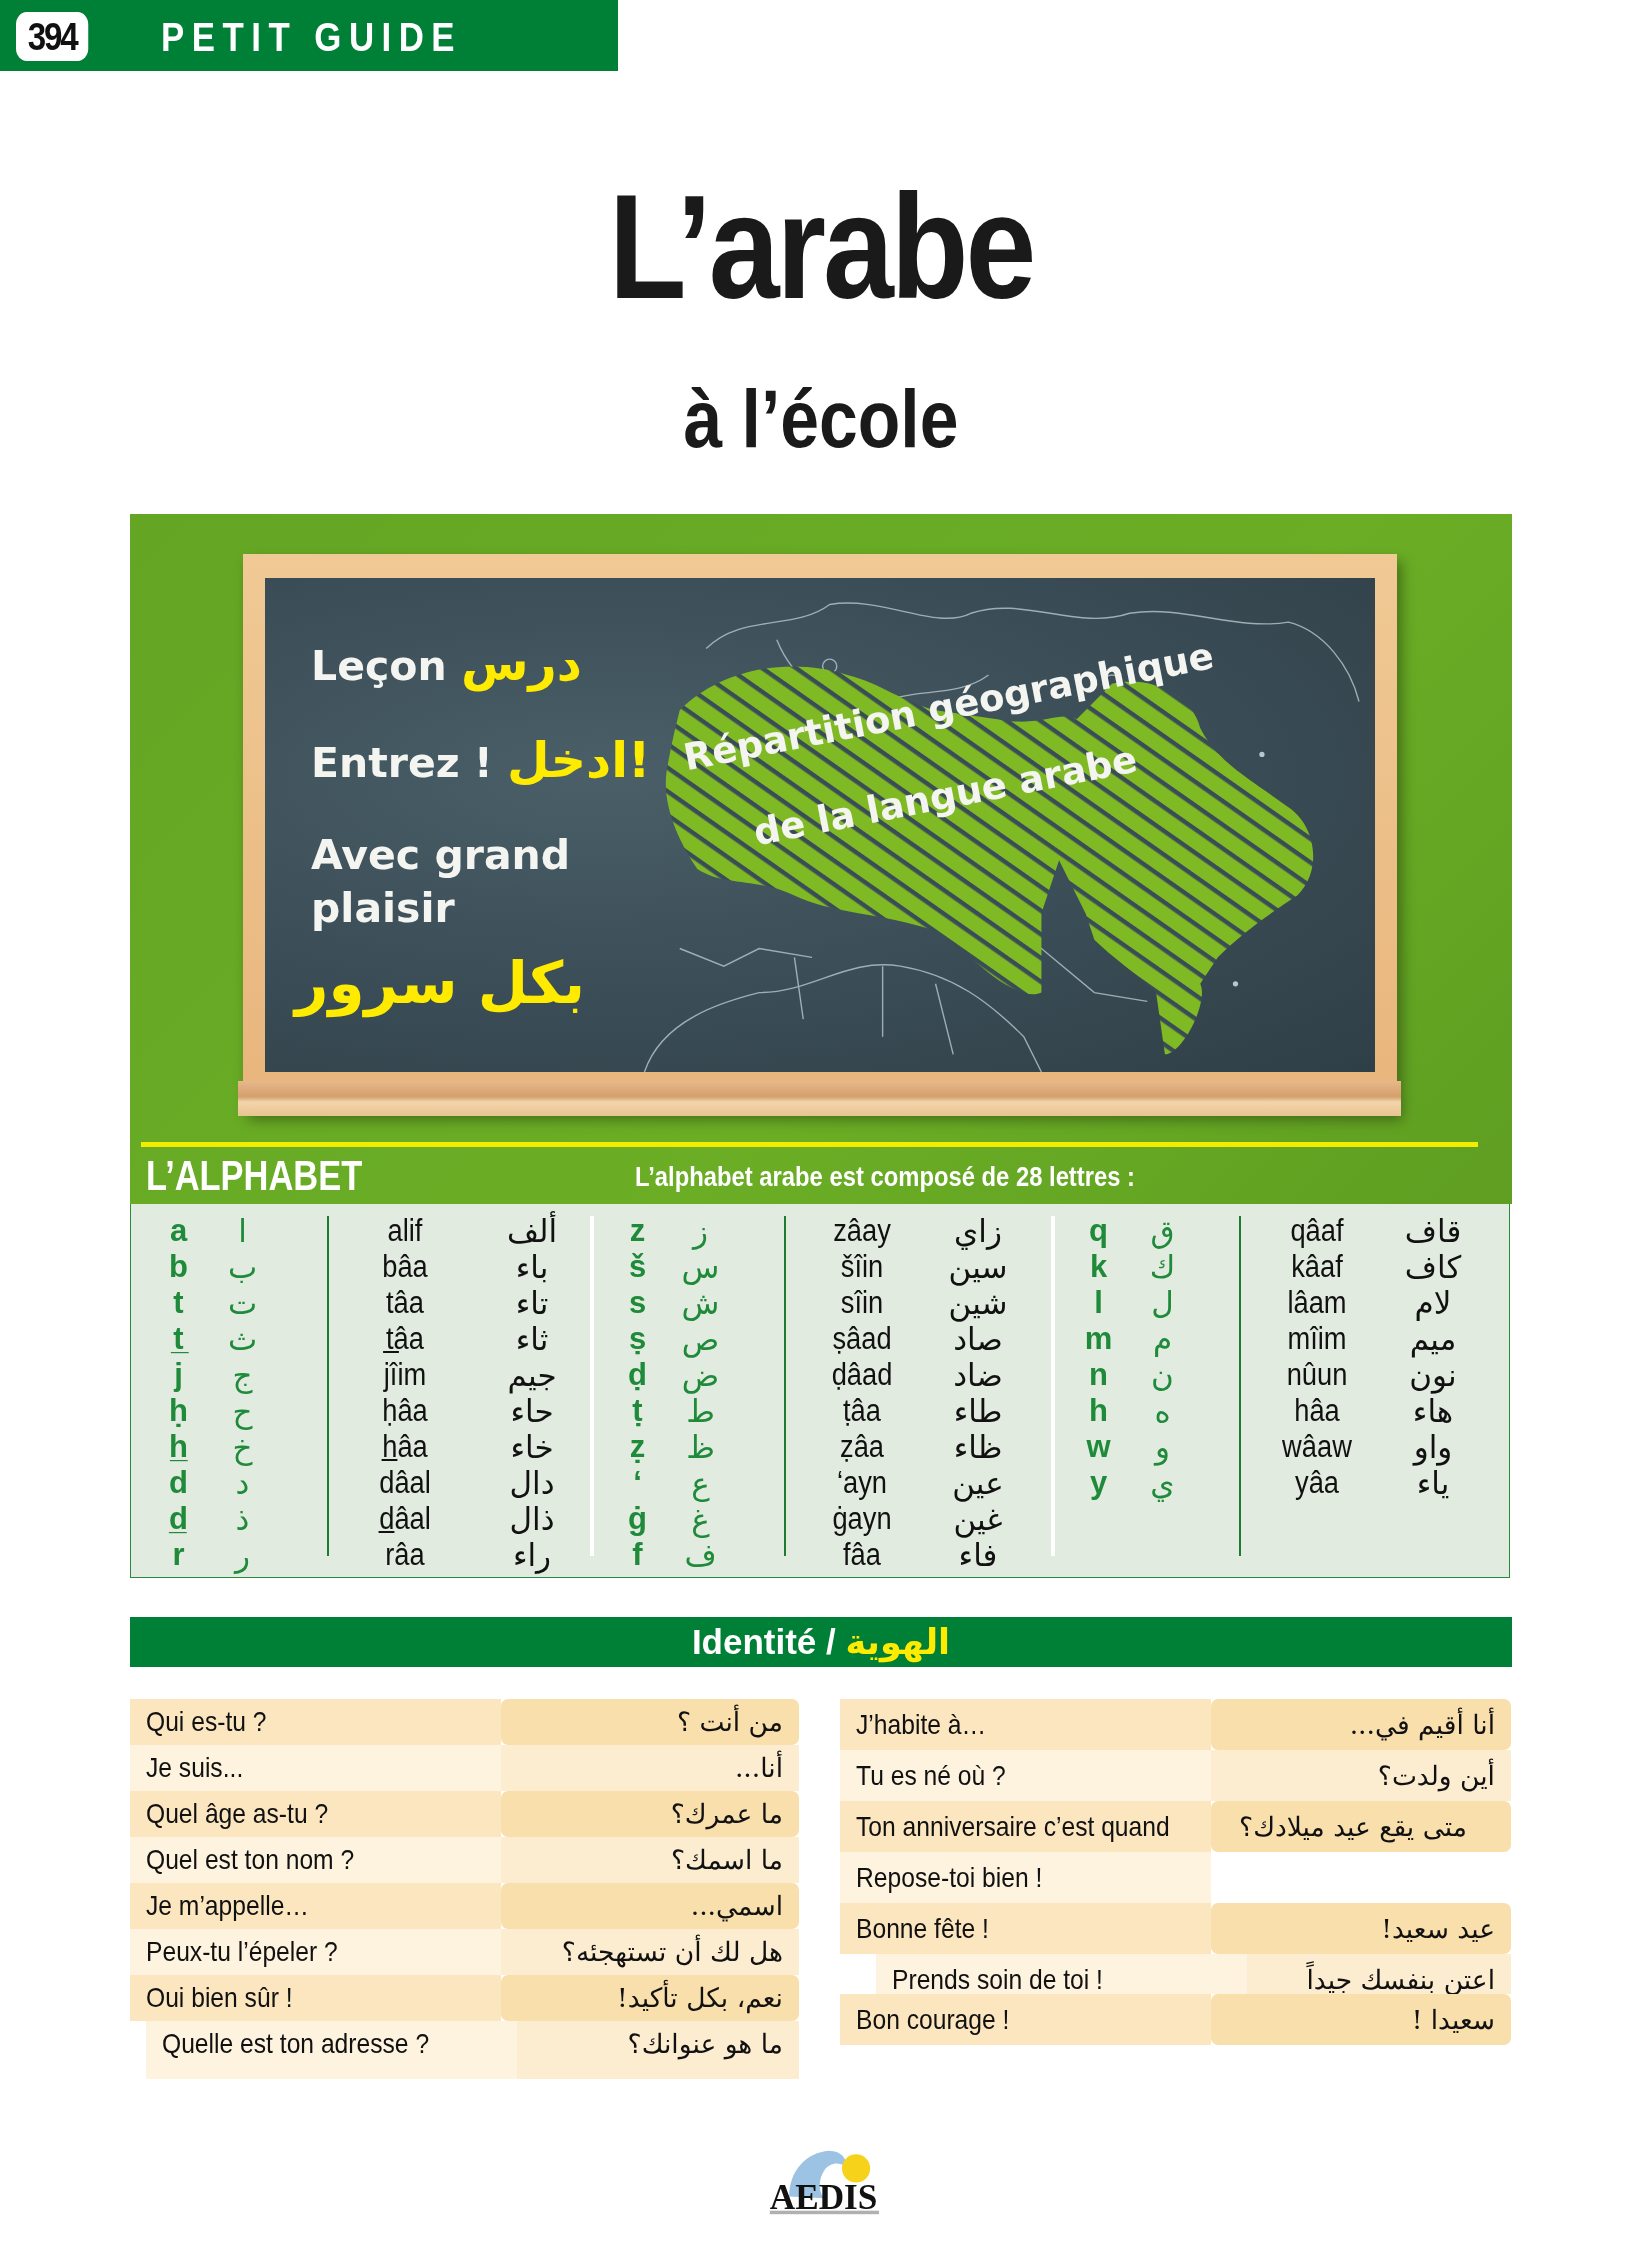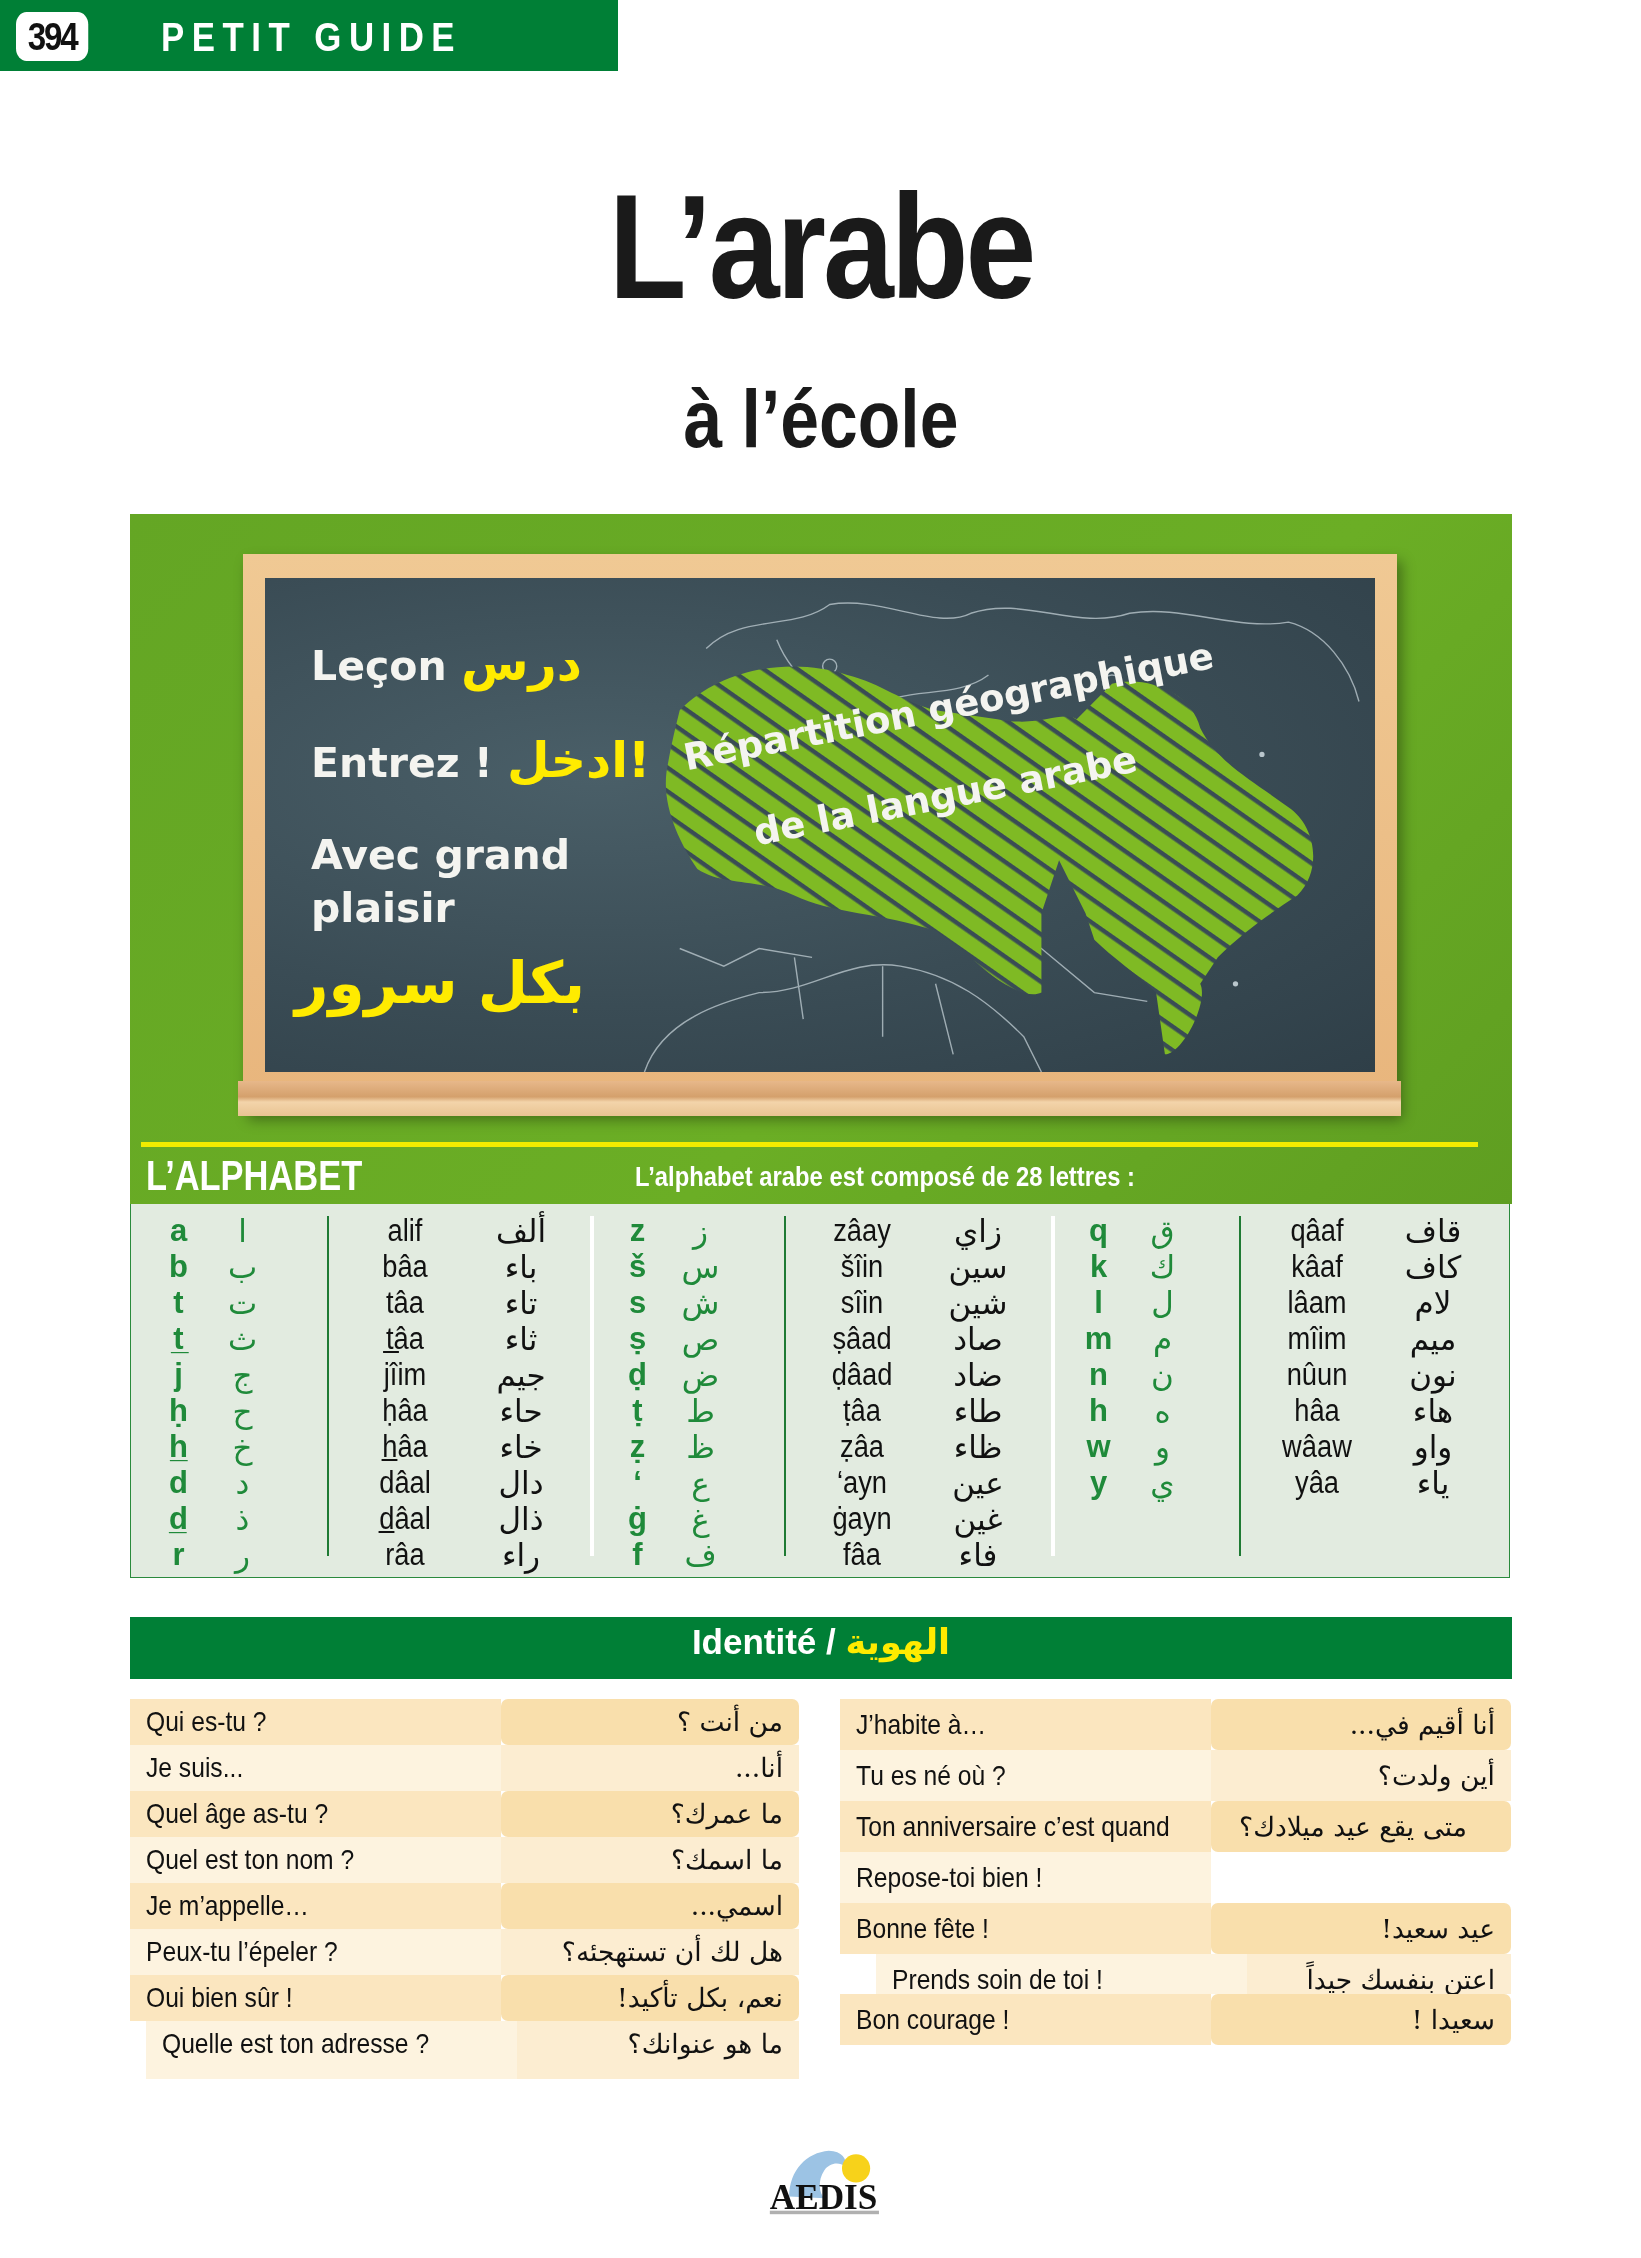--- a/index.html
+++ b/index.html
@@ -26,21 +26,21 @@
   #alpha-body{left:130px;top:1204px;width:1378px;height:373px;background:#e2ebe0;border:1.8px solid #2a8a3c;border-top:none;}
   .sep{position:absolute;top:12.4px;height:340px;width:1.8px;background:#1f7a34;}
   .sepw{position:absolute;top:12.4px;height:340px;width:4.4px;background:#fff;}
   .col{position:absolute;top:8.8px;}
   .col div{height:36px;line-height:36px;font-size:31px;}
   .lat{color:#1f8a3a;font-weight:bold;text-align:center;font-family:"Liberation Sans",sans-serif;}
   .arg{color:#1f8a3a;text-align:center;font-family:"DejaVu Sans",sans-serif;}
   .nm{color:#111;text-align:center;font-family:"Liberation Sans",sans-serif;transform:scaleX(0.88);}
   .arn{color:#111;text-align:center;font-family:"DejaVu Sans",sans-serif;}
   
-  #id-bar{left:130px;top:1617px;width:1382px;height:62px;background:#007f36;text-align:center;font:bold 35px/50px "Liberation Sans",sans-serif;color:#fff;}
+  #id-bar{left:130px;top:1617px;width:1382px;height:50px;background:#007f36;text-align:center;font:bold 35px/50px "Liberation Sans",sans-serif;color:#fff;}
   #id-bar .ar{color:#ffeb00;font-family:"DejaVu Sans",sans-serif;}
   .tbl{position:absolute;}
   .row{position:relative;display:flex;}
   .row .fr{font-family:"Liberation Sans",sans-serif;font-size:28px;color:#111;padding-left:16px;box-sizing:border-box;white-space:nowrap;transform-origin:left center;}
   .row .fr span{display:inline-block;transform:scaleX(0.88);transform-origin:left center;}
   .row .arx{font-family:"DejaVu Serif",serif;font-size:26.5px;color:#111;text-align:right;padding-right:16px;box-sizing:border-box;direction:rtl;white-space:nowrap;}
   .row.odd .fr{background:#fbe6bf;}
   .row.odd .arx{background:#f9dfac;border-radius:7px;}
   .row.even .fr{background:#fdf3df;}
   .row.even .arx{background:#fcedd1;}
@@ -131,21 +131,21 @@
         <div class="nm">bâa</div>
         <div class="nm">tâa</div>
         <div class="nm">t̲âa</div>
         <div class="nm">jîim</div>
         <div class="nm">ḥâa</div>
         <div class="nm">h̲âa</div>
         <div class="nm">dâal</div>
         <div class="nm">d̲âal</div>
         <div class="nm">râa</div>
       </div>
-      <div class="col" style="left: 337px; width: 106px;">
+      <div class="col" style="left: 348px; width: 106px;">
         <div class="arn">ألف</div>
         <div class="arn">باء</div>
         <div class="arn">تاء</div>
         <div class="arn">ثاء</div>
         <div class="arn">جيم</div>
         <div class="arn">حاء</div>
         <div class="arn">خاء</div>
         <div class="arn">دال</div>
         <div class="arn">ذال</div>
         <div class="arn">راء</div>

